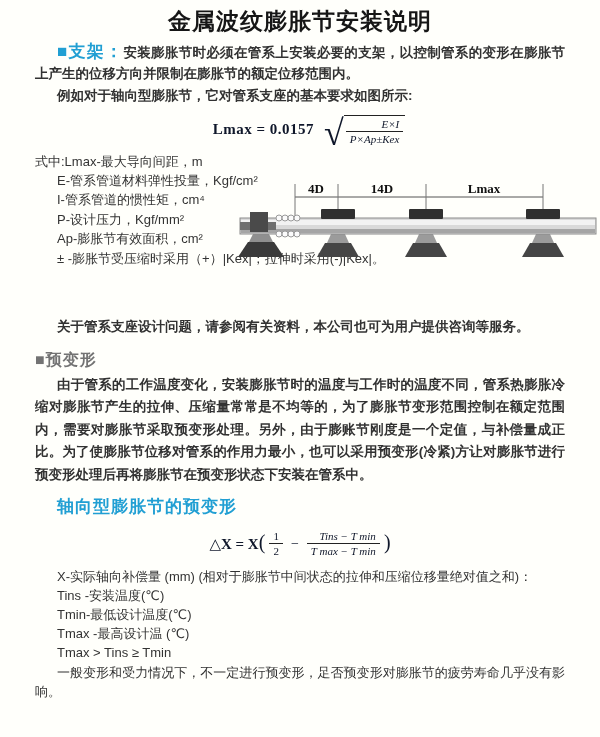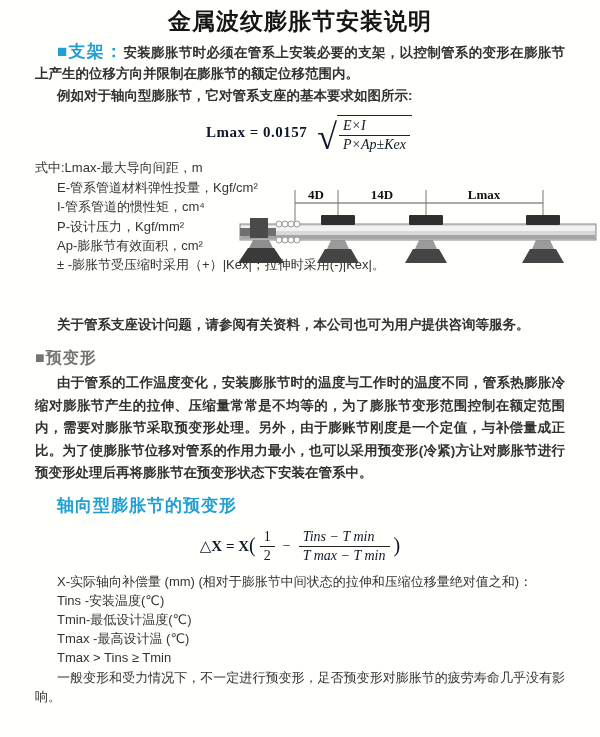--- a/index.html
+++ b/index.html
@@ -47,22 +47,22 @@
   }
   .sub-heading.indented{padding-left:22px;}
   
   .formula{
     font-family:"Liberation Serif","DejaVu Serif",serif;
     color:#0f172a;text-align:center;
   }
   .formula .lhs{font-weight:bold;font-size:15px;letter-spacing:0.5px;}
   .frac{
     display:inline-block;vertical-align:middle;
-    text-align:left;line-height:1.12;
-    font-size:14px;font-style:italic;
+    text-align:right;line-height:1.12;
+    font-size:11px;font-style:italic;
   }
   .frac .num{display:block;border-bottom:1.4px solid #222;padding:0 4px 1px;}
   .frac .den{display:block;padding:1px 4px 0;}
   .sqrt{display:inline-block;white-space:nowrap;margin-left:6px;}
   .sqrt .rad{
     display:inline-block;vertical-align:middle;
     font-size:36px;font-weight:400;line-height:0;
     position:relative;top:3px;margin-right:-4px;
   }
   .sqrt .sqrt-body{
@@ -78,21 +78,21 @@
   .defs-region{position:relative;margin-top:6px;height:152px;}
   .def-line{
     font-size:13px;line-height:19.4px;color:#333;
     padding-left:22px;white-space:nowrap;
   }
   .def-line.no-indent{padding-left:0;}
   .diagram{
     position:absolute;left:203px;top:26px;
     width:360px;height:100px;
   }
-  .note-line{margin-top:4px;}
+  .note-line{margin-top:12px;}
   .list-line{
     font-size:13px;line-height:19px;color:#333;
     padding-left:22px;margin:0;
   }
   .pred-body{margin-top:3px;line-height:22.5px;}
   .axial-heading{margin-top:9px;}
   .axial-desc{line-height:19px;font-size:13px;}
   .axial-note{margin-top:1px;font-weight:normal;font-size:13px;line-height:19px;}
   svg text{
     font-family:"Liberation Serif","DejaVu Serif",serif;

